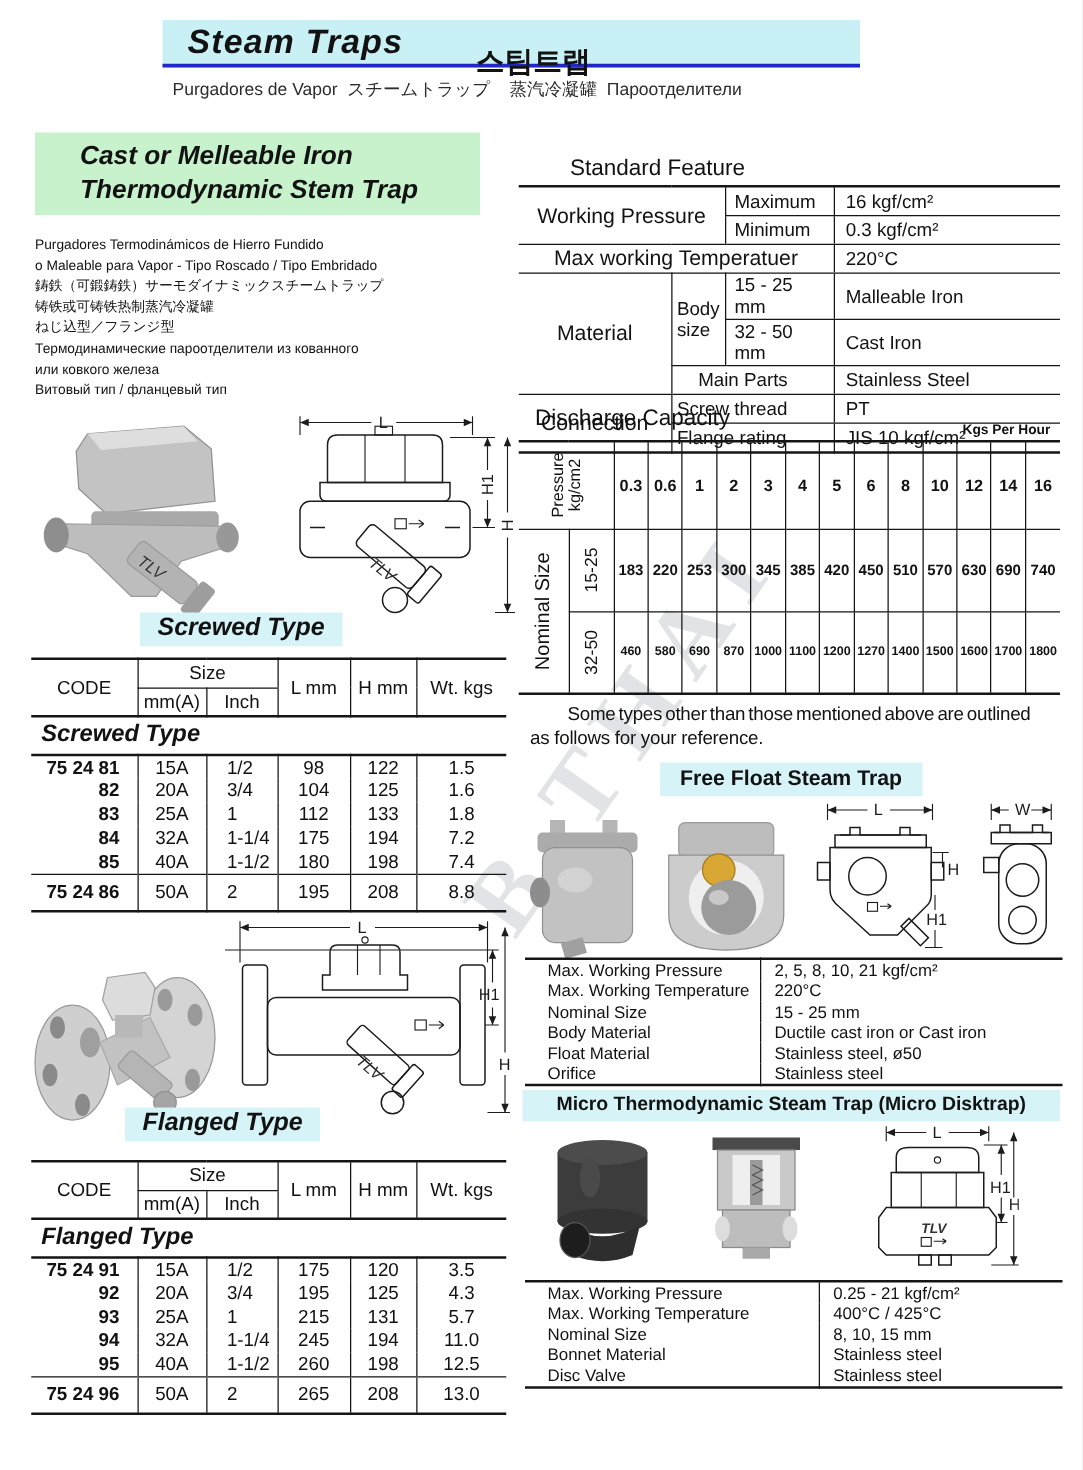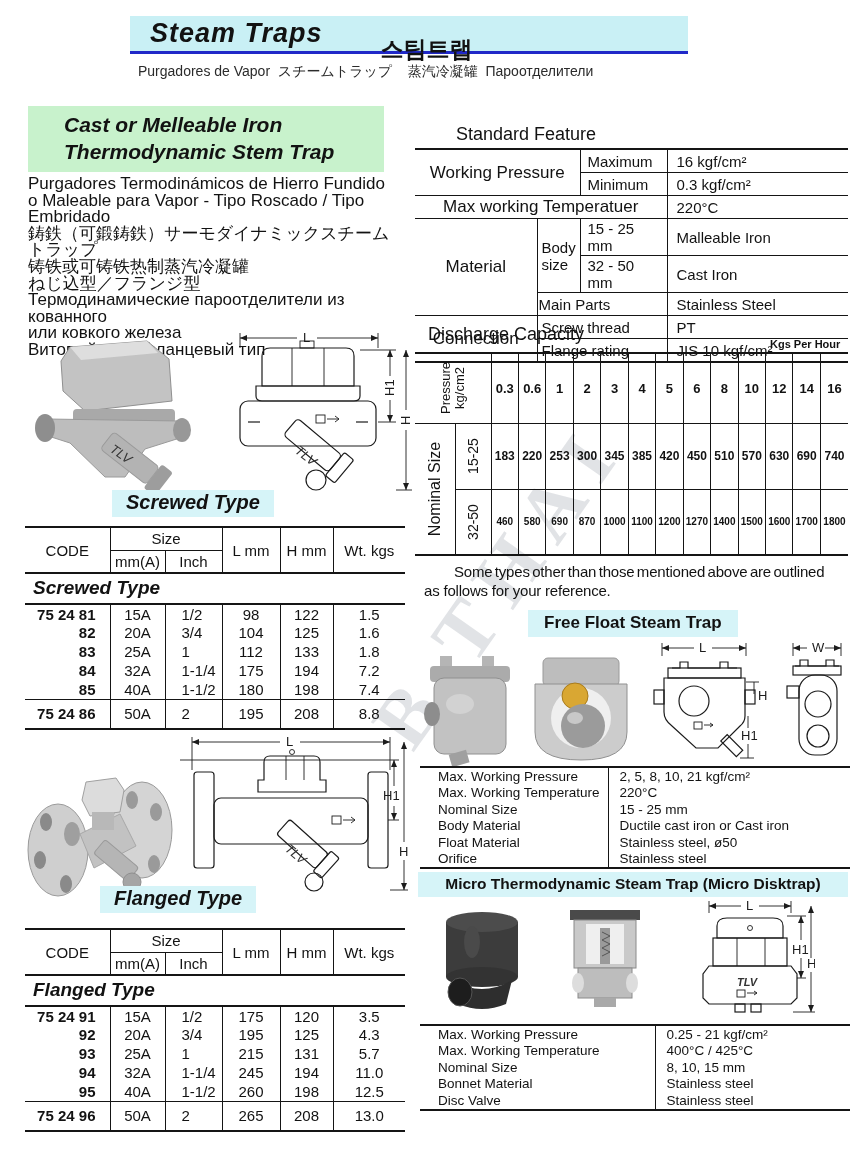--- a/index.html
+++ b/index.html
@@ -18,21 +18,21 @@
   
   .watermark { position:absolute; left:268px; top:540px; width:460px; text-align:center;
     transform:rotate(-55deg); font-family:"Liberation Serif","DejaVu Serif",serif;
     font-size:80px; font-weight:bold; letter-spacing:16px;
     color:rgba(135,145,155,0.25); pointer-events:none; z-index:1; }
   .content { position:absolute; inset:0; z-index:2; }
   
   .green-box { position:absolute; left:28px; top:106px; width:356px; background:#c8f2cc;
     padding:5px 10px 7px 12px; box-sizing:border-box; }
   .green-box div { font-size:21px; font-weight:bold; font-style:italic; line-height:27px;margin-left:24px; }
-  .desc { position:absolute; left:28px; top:176px; width:378px; font-size:17px; line-height:16.6px; }
+  .desc { position:absolute; left:28px; top:188px; width:378px; font-size:11px; line-height:16.6px; }
   .figs { position:absolute; display:flex; align-items:flex-end; }
   .type-caption { position:absolute; background:#d6f4f8; font-weight:bold; font-style:italic;
     font-size:20px; padding:1px 14px 3px 14px; }
   
   .size-table { position:absolute; border-collapse:collapse; table-layout:fixed; width:380px;
     border-top:2.5px solid #151515; border-bottom:2.5px solid #151515; }
   .size-table th, .size-table td { padding:0; text-align:center; font-weight:normal; font-size:15px; }
   .size-table .bl { border-left:1.5px solid #151515; }
   .size-table .bb { border-bottom:1.5px solid #151515; }
   .size-table thead tr { height:23px; }
@@ -409,21 +409,21 @@
         <td rowspan="3" class="big">Material</td>
         <td rowspan="2" class="bl lab" style="padding-left:4px;">Body size</td>
         <td class="bl lab">15 - 25 mm</td>
         <td class="bl val">Malleable Iron</td>
       </tr>
       <tr>
         <td class="bl lab">32 - 50 mm</td>
         <td class="bl val">Cast Iron</td>
       </tr>
       <tr>
-        <td colspan="2" class="bl lab" style="padding-left:1px;">Main Parts</td>
+        <td colspan="2" class="bl lab" style="padding-left:21px;">Main Parts</td>
         <td class="bl val">Stainless Steel</td>
       </tr>
       <tr>
         <td rowspan="2" class="big">Connection</td>
         <td colspan="2" class="bl lab" style="padding-left:4px;">Screw thread</td>
         <td class="bl val">PT</td>
       </tr>
       <tr>
         <td colspan="2" class="bl lab" style="padding-left:4px; border-bottom:none;">Flange rating</td>
         <td class="bl val" style="border-bottom:none;">JIS 10 kgf/cm²</td>

